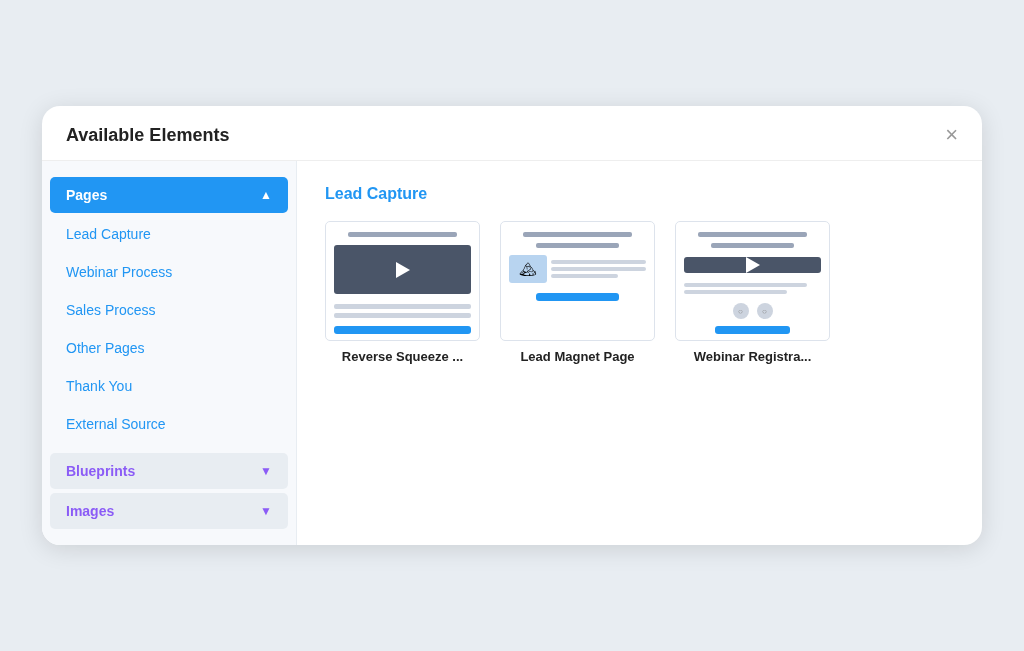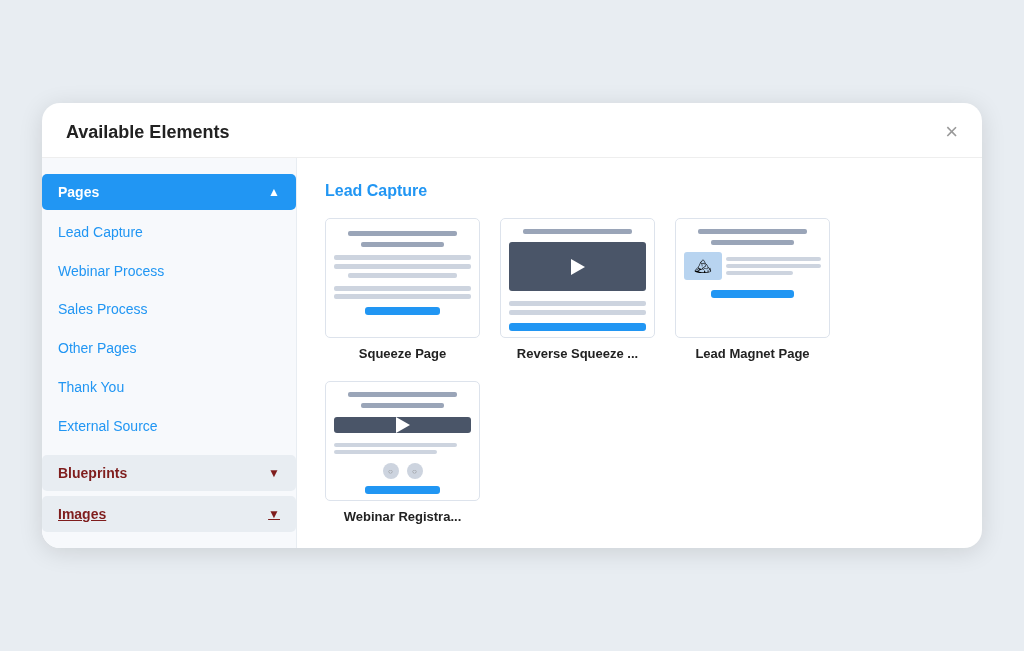--- a/index.html
+++ b/index.html
@@ -44,47 +44,46 @@
     .modal-body {
       display: flex;
       flex: 1;
       overflow: hidden;
     }
     .sidebar {
       width: 255px;
       min-width: 255px;
       background: #f7f9fc;
       border-right: 1px solid #e8edf2;
-      padding: 16px 0;
+      padding: 16px 8px;
       display: flex;
       flex-direction: column;
       gap: 4px;
       overflow-y: auto;
-      justify-content: space-between;
     }
     .sidebar-btn {
       display: flex;
       justify-content: space-between;
       align-items: center;
       padding: 10px 16px;
       border-radius: 5px;
       border: none;
       cursor: pointer;
       font-size: 14px;
       font-weight: 600;
       width: 100%;
       text-align: left;
     }
     .sidebar-btn.active {
       background: #2196f3;
       color: #fff;
     }
     .sidebar-btn.inactive {
       background: #e8edf2;
-      color: #7f1d1d;
+      color: #8b5cf6;
     }
     .sidebar-arrow {
       font-size: 12px;
     }
     .sidebar-link {
       display: block;
       padding: 9px 16px;
       color: #2196f3;
       font-size: 14px;
       cursor: pointer;
@@ -240,45 +239,30 @@
       <a class="sidebar-link">Webinar Process</a>
       <a class="sidebar-link">Sales Process</a>
       <a class="sidebar-link">Other Pages</a>
       <a class="sidebar-link">Thank You</a>
       <a class="sidebar-link">External Source</a>
 
       <button class="sidebar-btn inactive" style="margin-top:8px;">
         <span>Blueprints</span>
         <span class="sidebar-arrow">▼</span>
       </button>
-      <button class="sidebar-btn inactive" style="margin-top:0;text-decoration:underline;">
+      <button class="sidebar-btn inactive" style="margin-top:0;">
         <span>Images</span>
         <span class="sidebar-arrow">▼</span>
       </button>
     </div>
 
     <div class="main-content">
       <div class="section-title">Lead Capture</div>
       <div class="cards-grid">
 
-        <div class="card">
-          <div class="card-thumb">
-            <div class="t-line dark medium" style="margin: 4px auto 2px auto;"></div>
-            <div class="t-line dark short" style="margin: 0 auto 4px auto;"></div>
-            <div class="t-line full"></div>
-            <div class="t-line full"></div>
-            <div class="t-line medium" style="margin: 0 auto;"></div>
-            <div style="margin: 4px 0;">
-              <div class="t-line full"></div>
-              <div class="t-line full" style="margin-top:3px;"></div>
-            </div>
-            <div class="t-btn short"></div>
-          </div>
-          <div class="card-label">Squeeze Page</div>
-        </div>
 
         <div class="card">
           <div class="card-thumb">
             <div class="t-line dark medium" style="margin: 2px auto;"></div>
             <div class="t-video" style="height:38px; margin: 2px 0;">
               <div class="t-play"></div>
             </div>
             <div class="t-line full" style="margin-top:4px;"></div>
             <div class="t-line full"></div>
             <div class="t-btn full" style="margin-top:4px;"></div>

